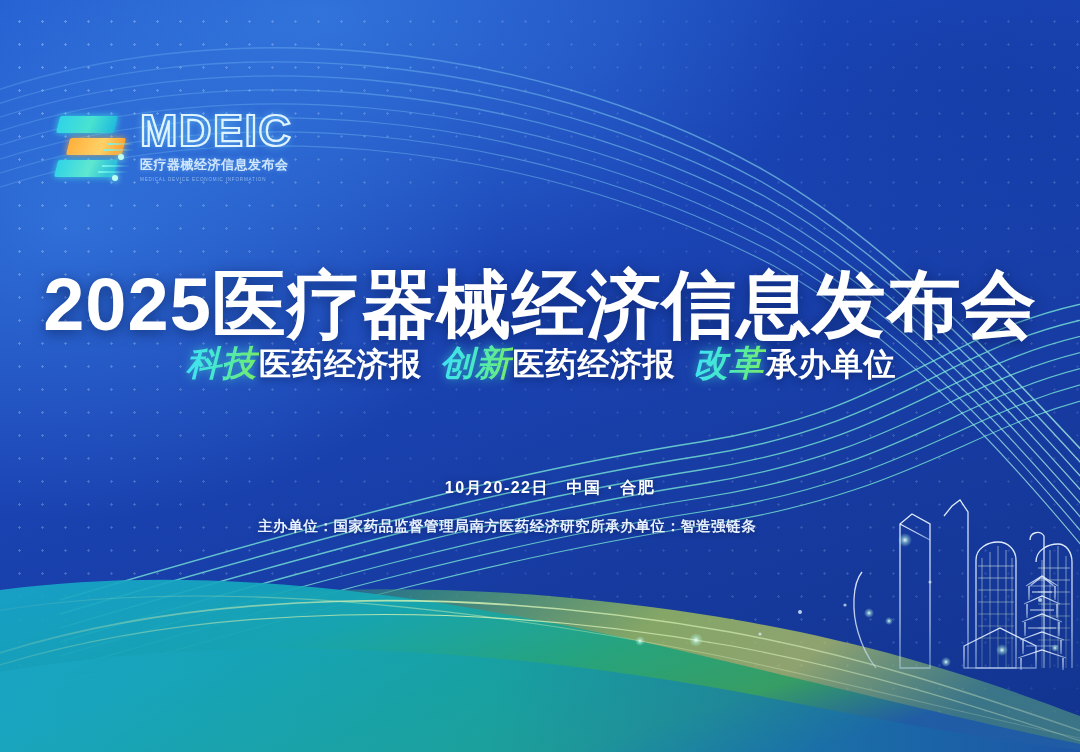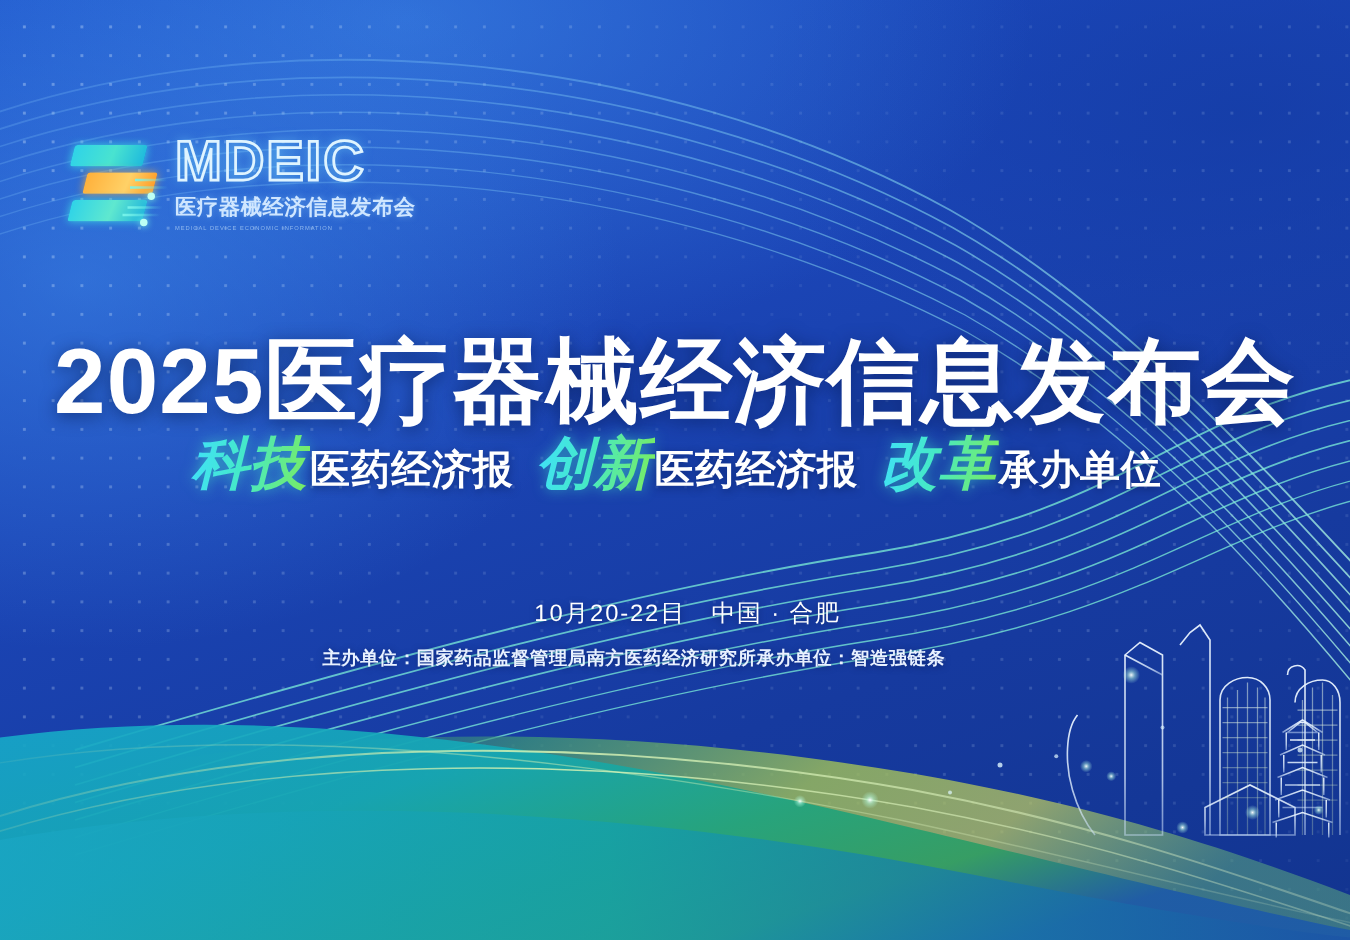--- a/index.html
+++ b/index.html
@@ -43,21 +43,21 @@
   .mdot{position:absolute;width:6px;height:6px;border-radius:50%;background:#bdfff4;box-shadow:0 0 6px #7fffe8;}
   .mdot.d1{left:64px;top:46px;}
   .mdot.d2{left:58px;top:67px;}
   .logo-txt{display:flex;flex-direction:column;}
   .mdeic{
     font-size:45px;font-weight:700;letter-spacing:1.5px;line-height:.95;
     color:transparent;-webkit-text-stroke:2.2px #dff4ff;
     text-shadow:0 0 9px rgba(120,220,255,.55);
   }
   .logo-cn{
-    font-size:17px;font-weight:700;letter-spacing:.5px;color:#cfe6ff;
+    font-size:13px;font-weight:700;letter-spacing:.5px;color:#cfe6ff;
     margin-top:3px;text-shadow:0 0 5px rgba(140,210,255,.5);
   }
   .logo-en{
     font-size:4.6px;letter-spacing:.8px;color:#8fb8ee;margin-top:3px;
     white-space:nowrap;overflow:hidden;max-width:126px;
   }
 
   
   .headline{
     position:absolute;left:0;right:0;top:256px;text-align:center;
@@ -67,29 +67,29 @@
   
   .slogan{
     position:absolute;left:0;right:0;top:340px;text-align:center;
     font-size:32px;font-weight:700;letter-spacing:.5px;white-space:nowrap;
   }
   .slogan span{display:inline-block;vertical-align:baseline;}
   .sw{color:#ffffff;text-shadow:0 2px 7px rgba(3,20,70,.5);}
   .sg{
     background:linear-gradient(100deg,#3fe0ff 0%,#45e9c8 45%,#7ced5a 100%);
     -webkit-background-clip:text;background-clip:text;color:transparent;
-    font-style:italic;font-size:46px;padding:0 2px;
+    font-style:italic;font-size:35px;padding:0 2px;
     filter:drop-shadow(0 0 5px rgba(70,235,200,.55));
   }
   .gap{width:16px;}
 
   
   .date{
     position:absolute;left:0;right:0;top:478px;text-align:center;
-    font-size:19px;font-weight:400;color:#ffffff;letter-spacing:1.5px;
+    font-size:16px;font-weight:700;color:#ffffff;letter-spacing:1.5px;
     text-shadow:0 1px 6px rgba(3,20,70,.5);
     padding-left:20px;
   }
   .orgs{
     position:absolute;left:258px;width:580px;top:517px;
     display:flex;justify-content:flex-start;align-items:baseline;
     font-size:14.5px;font-weight:700;color:#e8f1ff;letter-spacing:.6px;
     text-shadow:0 1px 5px rgba(3,20,70,.5);
   }
 </style>

